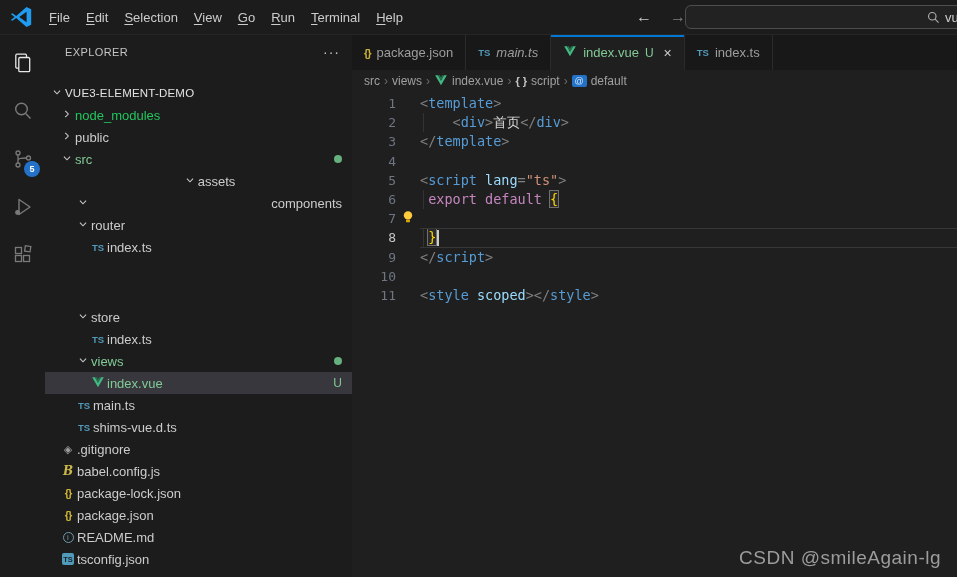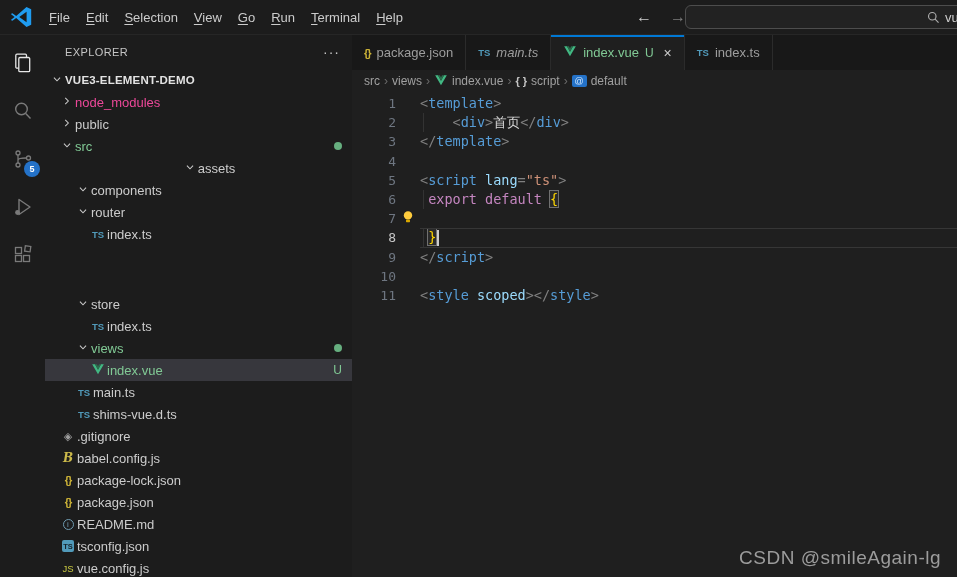--- a/index.html
+++ b/index.html
@@ -32,33 +32,33 @@
   .ab-item { width:45px; height:48px; display:flex; align-items:center; justify-content:center;
              position:relative; color:#7a7a7a; }
   .ab-item.active { color:#e7e7e7; }
   .ab-item svg { width:24px; height:24px; }
   .ab-badge { position:absolute; right:5px; bottom:6px; min-width:16px; height:16px;
               border-radius:50%; background:#2472c8; color:#ffffff; font-size:9px;
               display:flex; align-items:center; justify-content:center; font-weight:bold; }
 
   
   .sidebar { width:307px; background:#1c1c1c; flex:0 0 307px; display:flex;
-             flex-direction:column; font-size:13px; color:#cccccc; }
+             flex-direction:column; font-size:13px; color:#cccccc;gap:13px; }
   .sb-header { height:34px; display:flex; align-items:center; padding:0 12px 0 20px; }
   .sb-title { font-size:11px; letter-spacing:0.4px; color:#c5c5c5; }
   .sb-actions { margin-left:auto; color:#c5c5c5; font-size:14px; letter-spacing:1px; }
   .tree { flex:1; overflow:hidden; }
   .trow { height:22px; display:flex; align-items:center; padding-right:10px; cursor:pointer; }
   .trow.selected { background:#37373d; }
   .trow .twist { width:16px; flex:0 0 16px; display:flex; align-items:center; justify-content:center; color:#cccccc; }
   .trow .ficon { width:18px; flex:0 0 18px; display:flex; align-items:center; justify-content:center; }
   .trow .lbl { white-space:nowrap; }
-  .trow.root .lbl { font-weight:bold; font-size:11.5px; color:#e3e3e3; letter-spacing:0.2px;text-align:center; }
+  .trow.root .lbl { font-weight:normal; font-size:11.5px; color:#e3e3e3; letter-spacing:0.2px;text-align:center; }
   .lbl.green { color:var(--green); }
-  .lbl.dimmed { color:#ec4899; }
+  .lbl.dimmed { color:#22c55e; }
   .tbadge { margin-left:auto; color:var(--green); font-size:12px; }
   .tdot { margin-left:auto; width:8px; height:8px; border-radius:50%; background:var(--dot); opacity:.85; }
 
   
   .editor-area { flex:1; background:#1f1f1f; display:flex; flex-direction:column;
                  position:relative; min-width:0; }
   .tabsbar { height:35px; background:#181818; display:flex; flex:0 0 35px; }
   .tab { display:flex; align-items:center; gap:6px; padding:0 12px; font-size:13px;
          color:#9d9d9d; border-right:1px solid #2b2b2b; position:relative; cursor:pointer;
          background:#181818; }
@@ -224,21 +224,21 @@
             <span class="tdot"></span>
           </div>
           <div class="trow" style="padding-left: 30px; justify-content: center;">
             <span class="twist">
               <span><svg width="14" height="14" viewBox="0 0 16 16" fill="none">
                   <path d="M4.5 6.5 L8 10 L11.5 6.5" stroke="#cccccc" stroke-width="1.2"></path>
                 </svg></span>
             </span>
             <span class="lbl">assets</span>
           </div>
-          <div class="trow" style="padding-left: 30px;">
+          <div class="trow" style="padding-left: 30px; justify-content: space-between;">
             <span class="twist">
               <span><svg width="14" height="14" viewBox="0 0 16 16" fill="none">
                   <path d="M4.5 6.5 L8 10 L11.5 6.5" stroke="#cccccc" stroke-width="1.2"></path>
                 </svg></span>
             </span>
             <span class="lbl">components</span>
           </div>
           <div class="trow" style="padding-left: 30px;">
             <span class="twist">
               <span><svg width="14" height="14" viewBox="0 0 16 16" fill="none">

